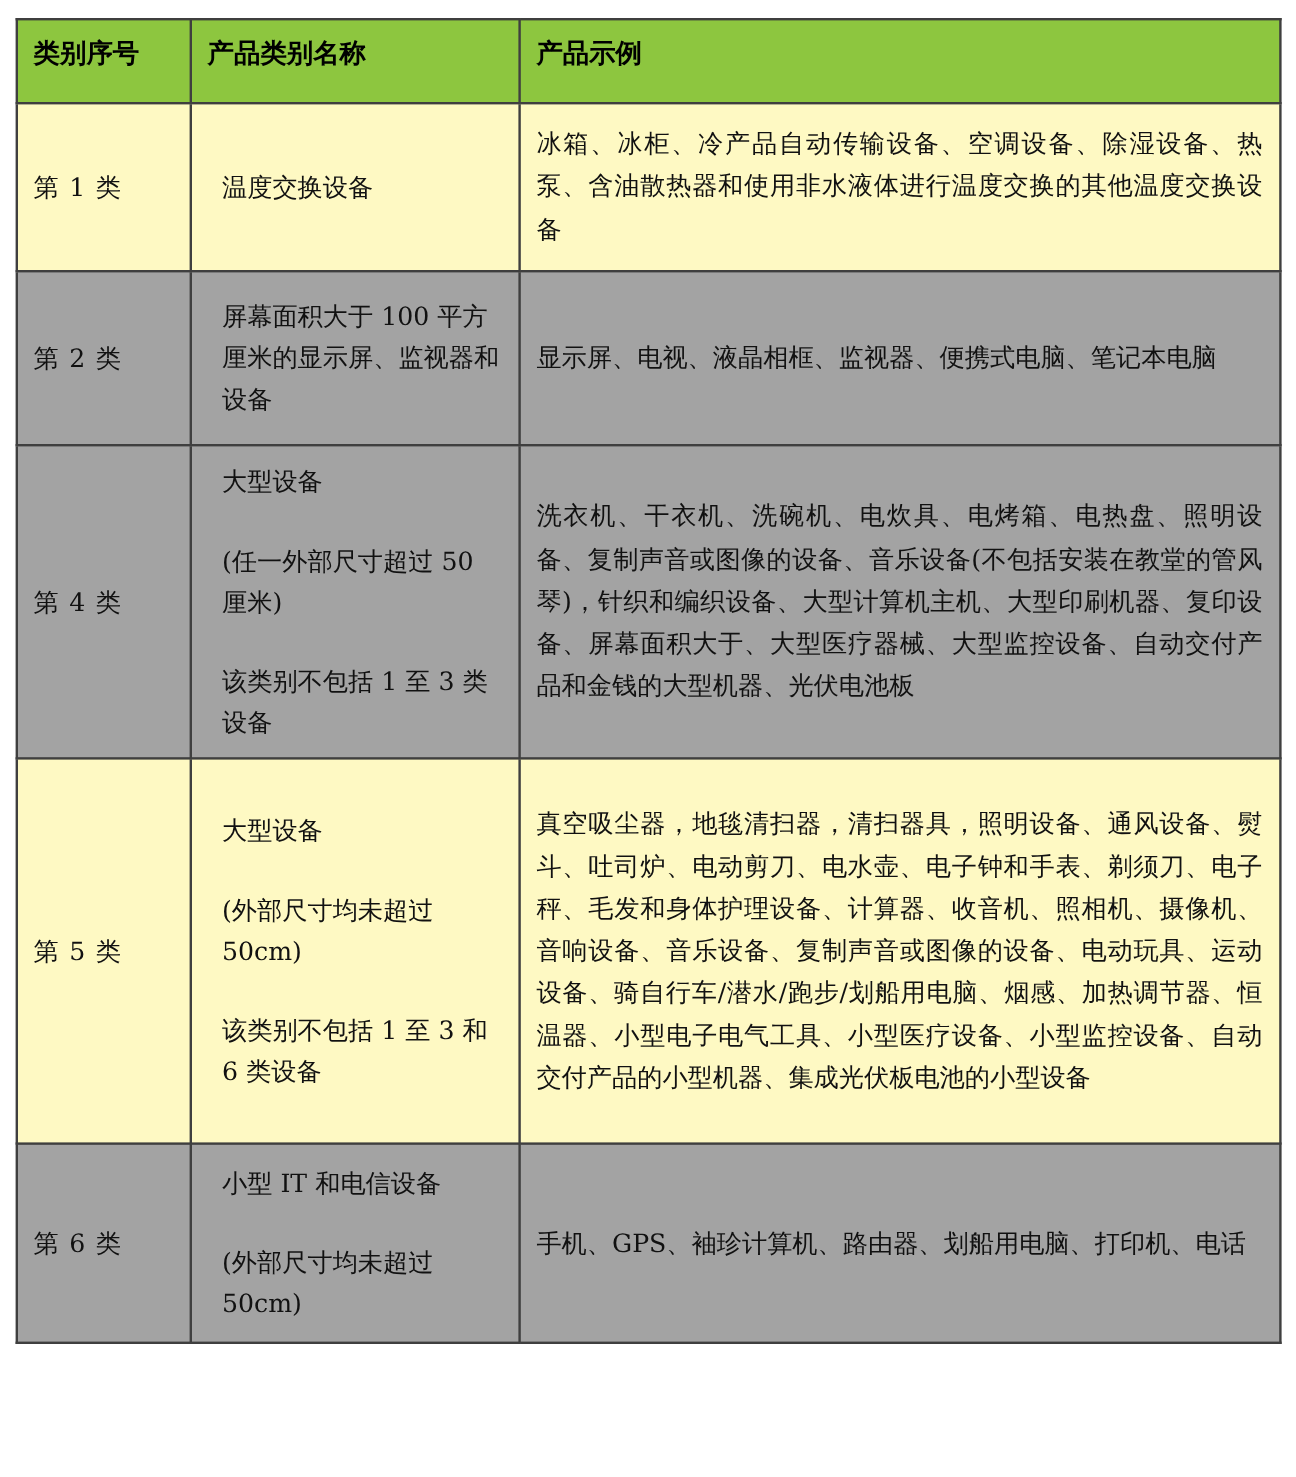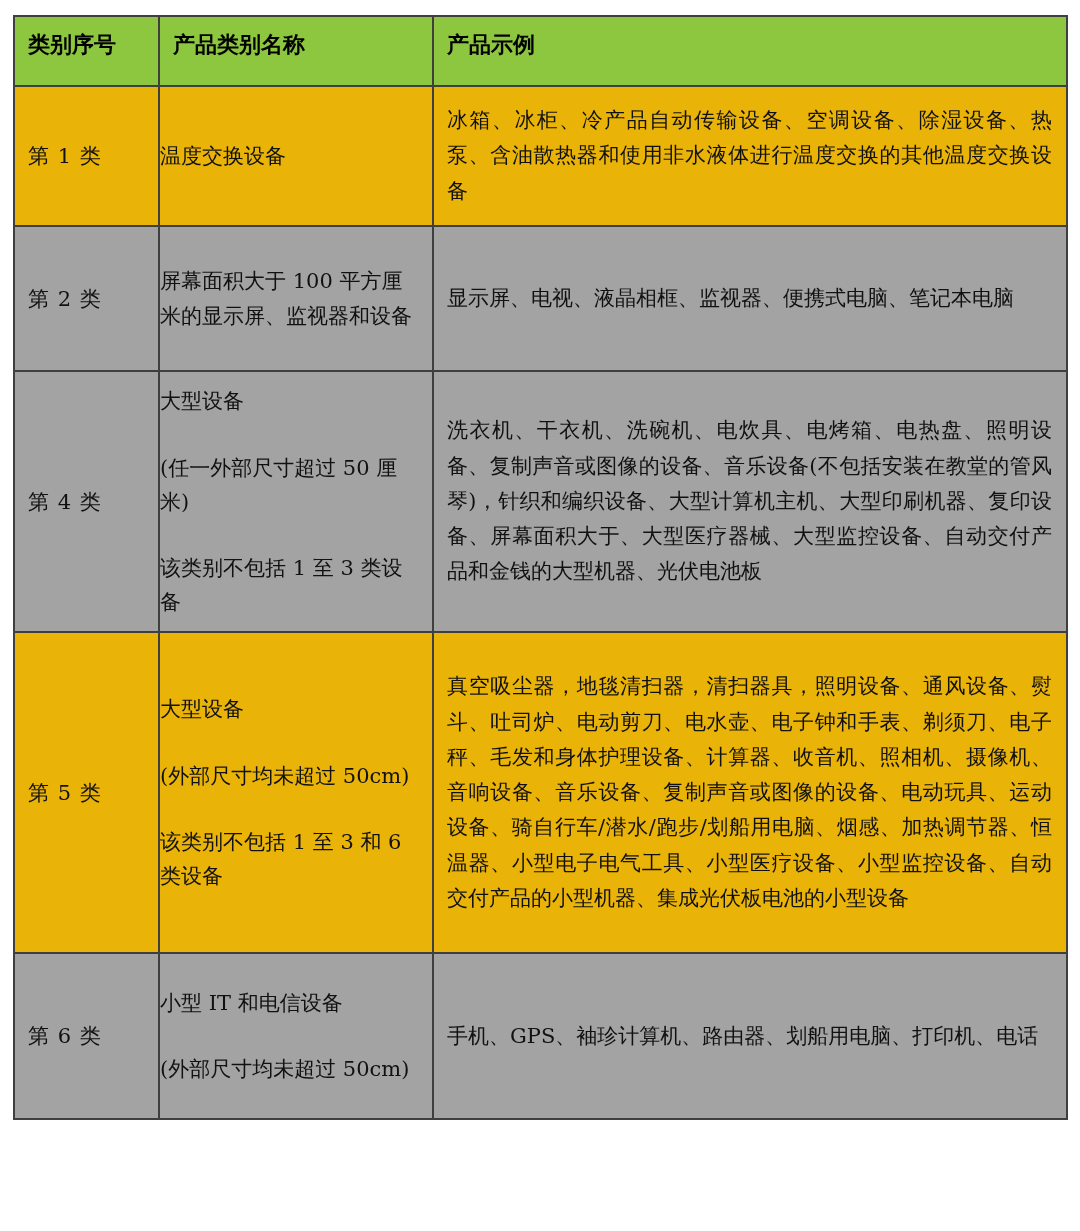--- a/index.html
+++ b/index.html
@@ -30,29 +30,29 @@
   }
   .category-table thead th {
     background: #8dc63f;
     font-weight: bold;
     font-size: 22px;
     text-align: left;
     padding: 8px 10px 20px 13px;
     height: 70px;
     color: #000000;
   }
-  .category-table tbody tr.row-white td { background: #eab308; }
+  .category-table tbody tr.row-white td { background: #fef9c3; }
   .category-table tbody tr.row-green td { background: #a3a3a3; }
 
   .cell-category {
     padding: 10px 20px 10px 13px;
     letter-spacing: 1px;
   }
   .cell-name {
-    padding: 12px 14px 12px 0;
+    padding: 12px 14px 12px 25px;
     line-height: 1.62;
   }
   .cell-name p { margin: 0; }
   .cell-name p + p { margin-top: 1.55em; }
   .cell-examples {
     padding: 14px 14px 14px 13px;
     line-height: 1.68;
     text-align: justify;
     text-justify: inter-ideograph;
   }

